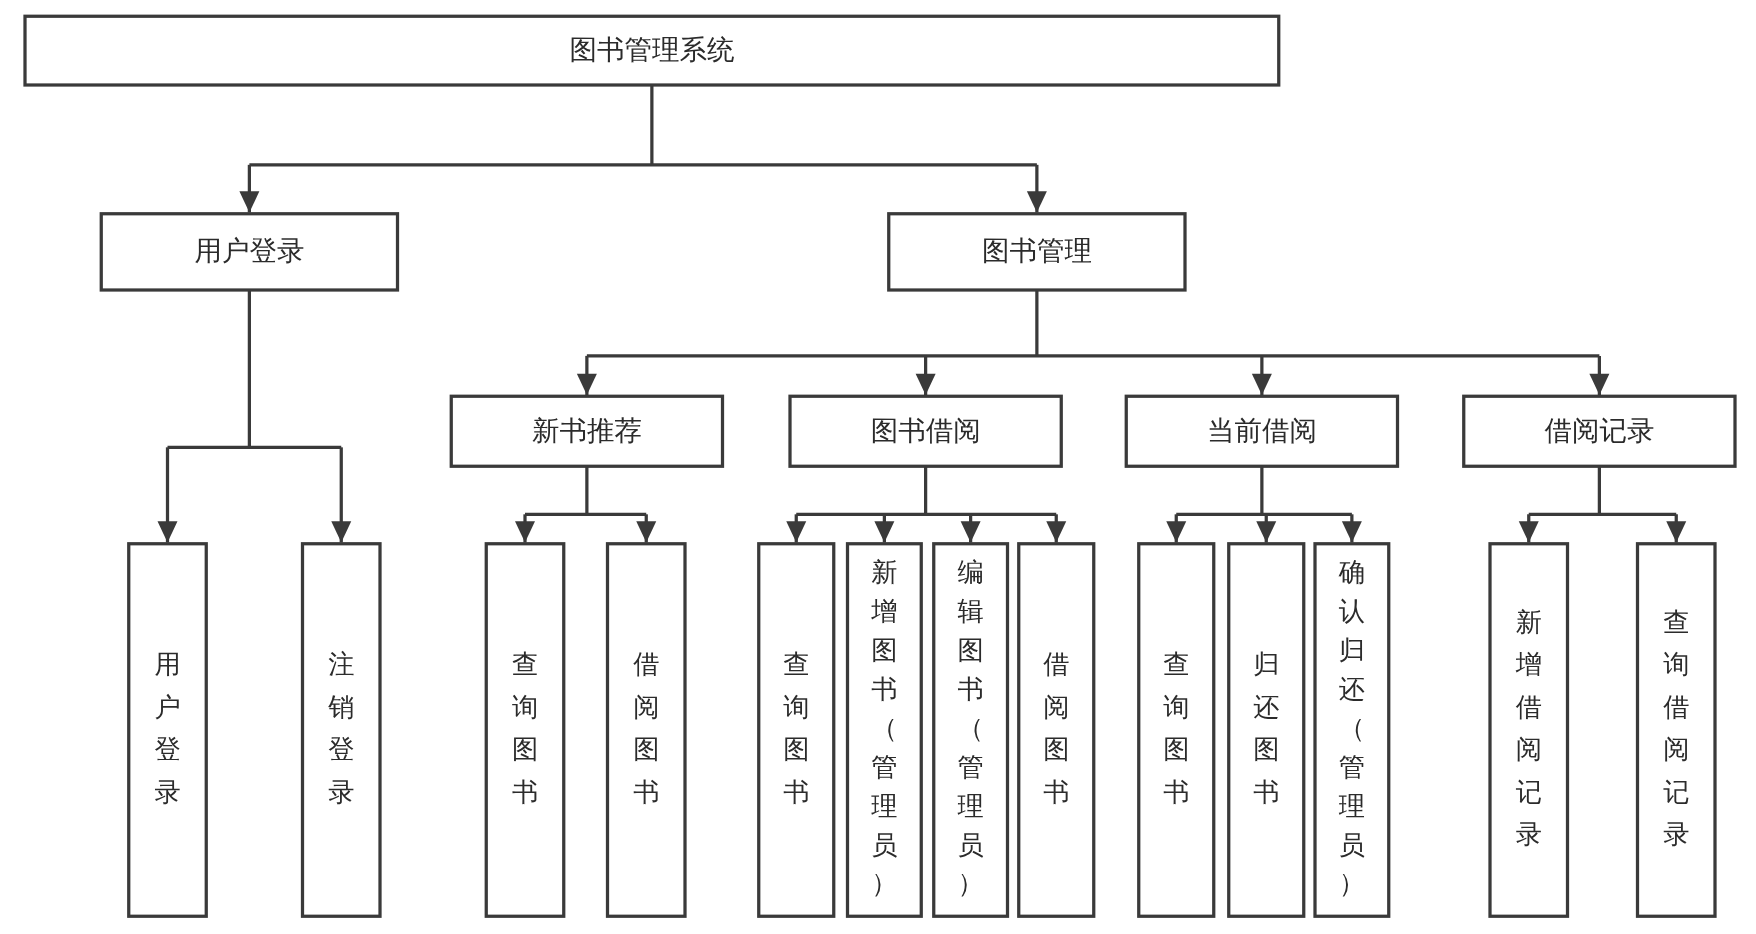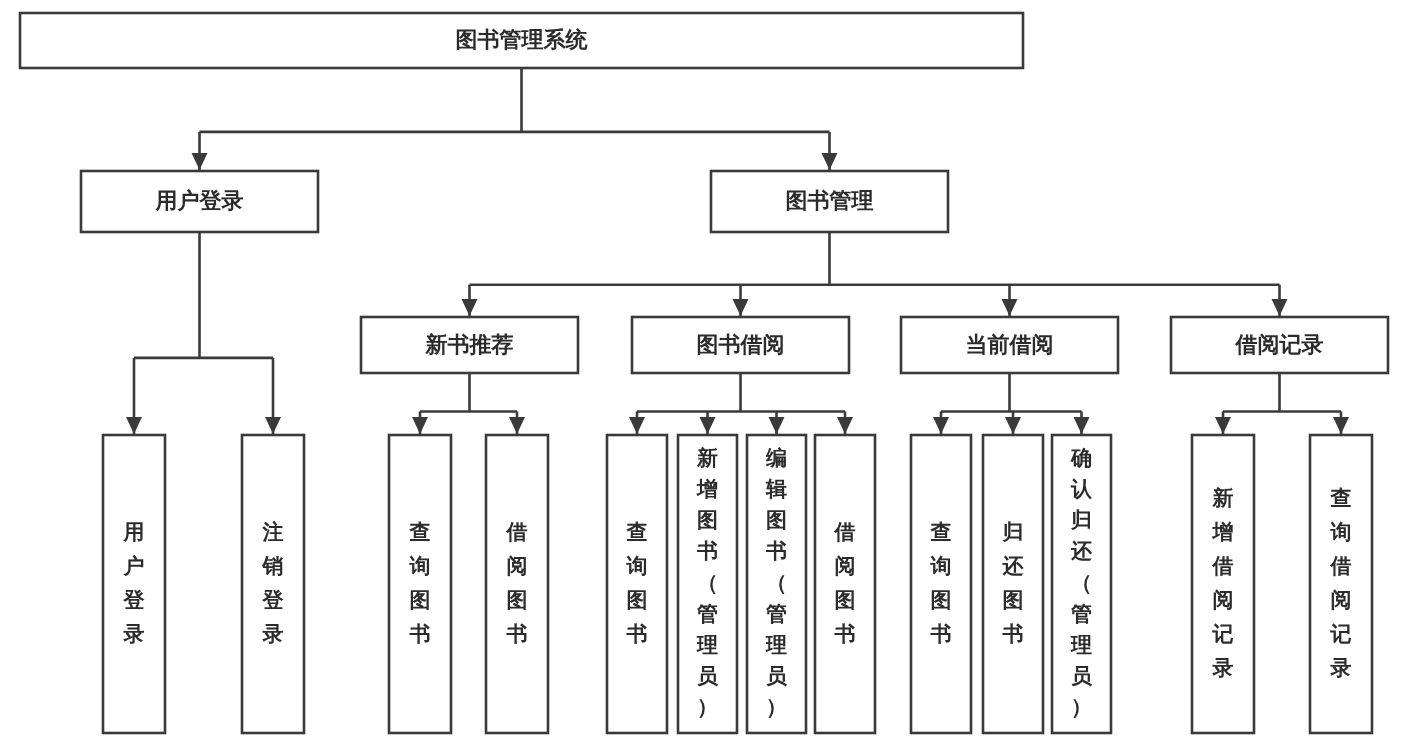--- a/index.html
+++ b/index.html
@@ -11,21 +11,20 @@
     width: 1405px;
     height: 747px;
     font-family: "Liberation Sans", "DejaVu Sans", sans-serif;
     overflow: hidden;
     position: relative;
   }
   #diagram-root {
     position: relative;
     width: 1405px;
     height: 624px;
-    font-weight: bold;
   }
   svg.tree-svg {
     position: absolute;
     top: 0;
     left: 0;
     width: 1405px;
     height: 747px;
     display: block;
   }
   .node-box {

